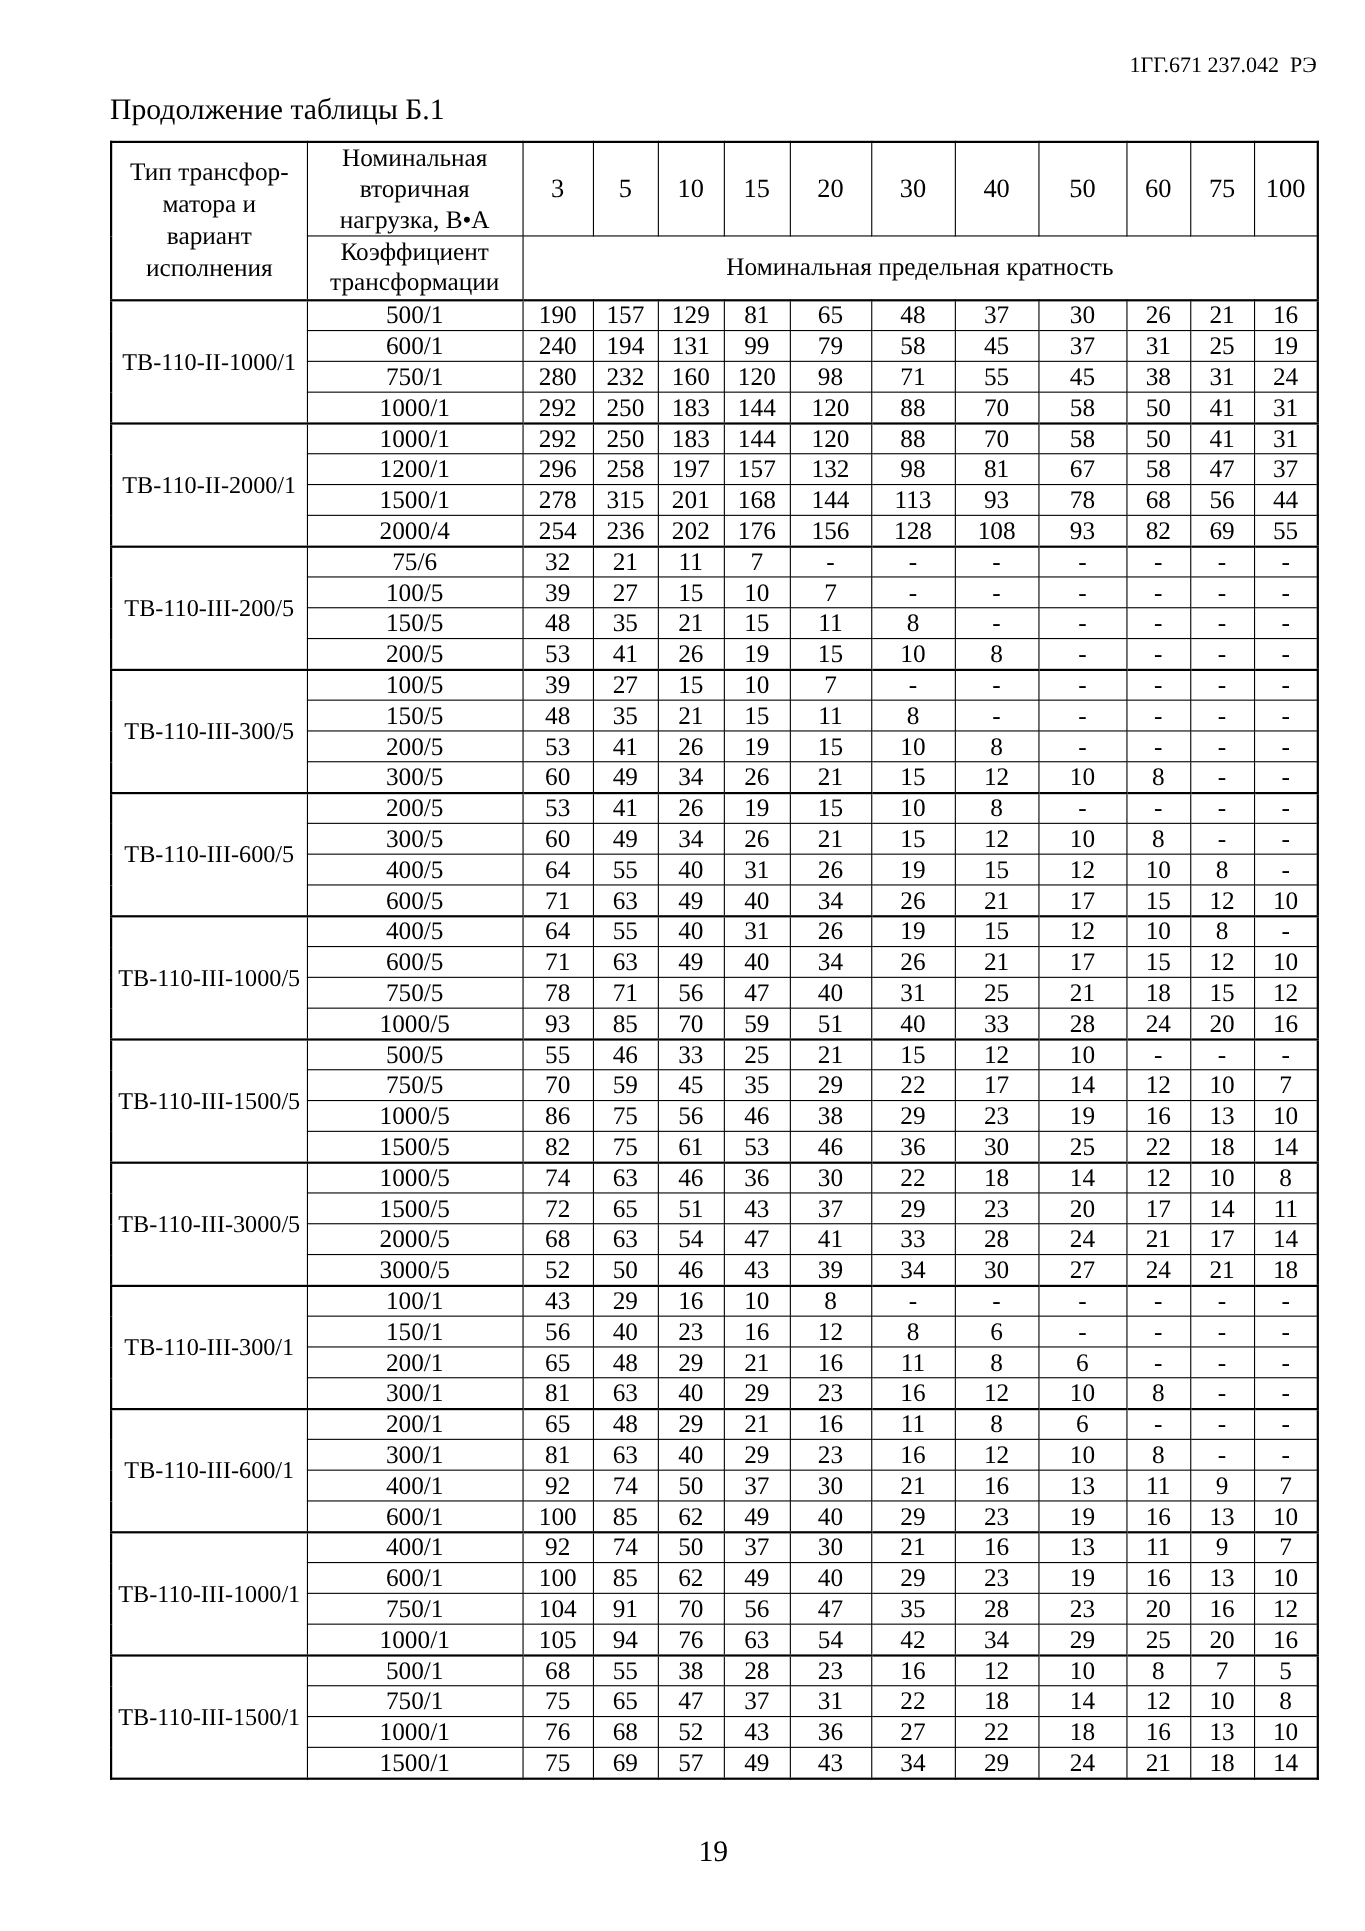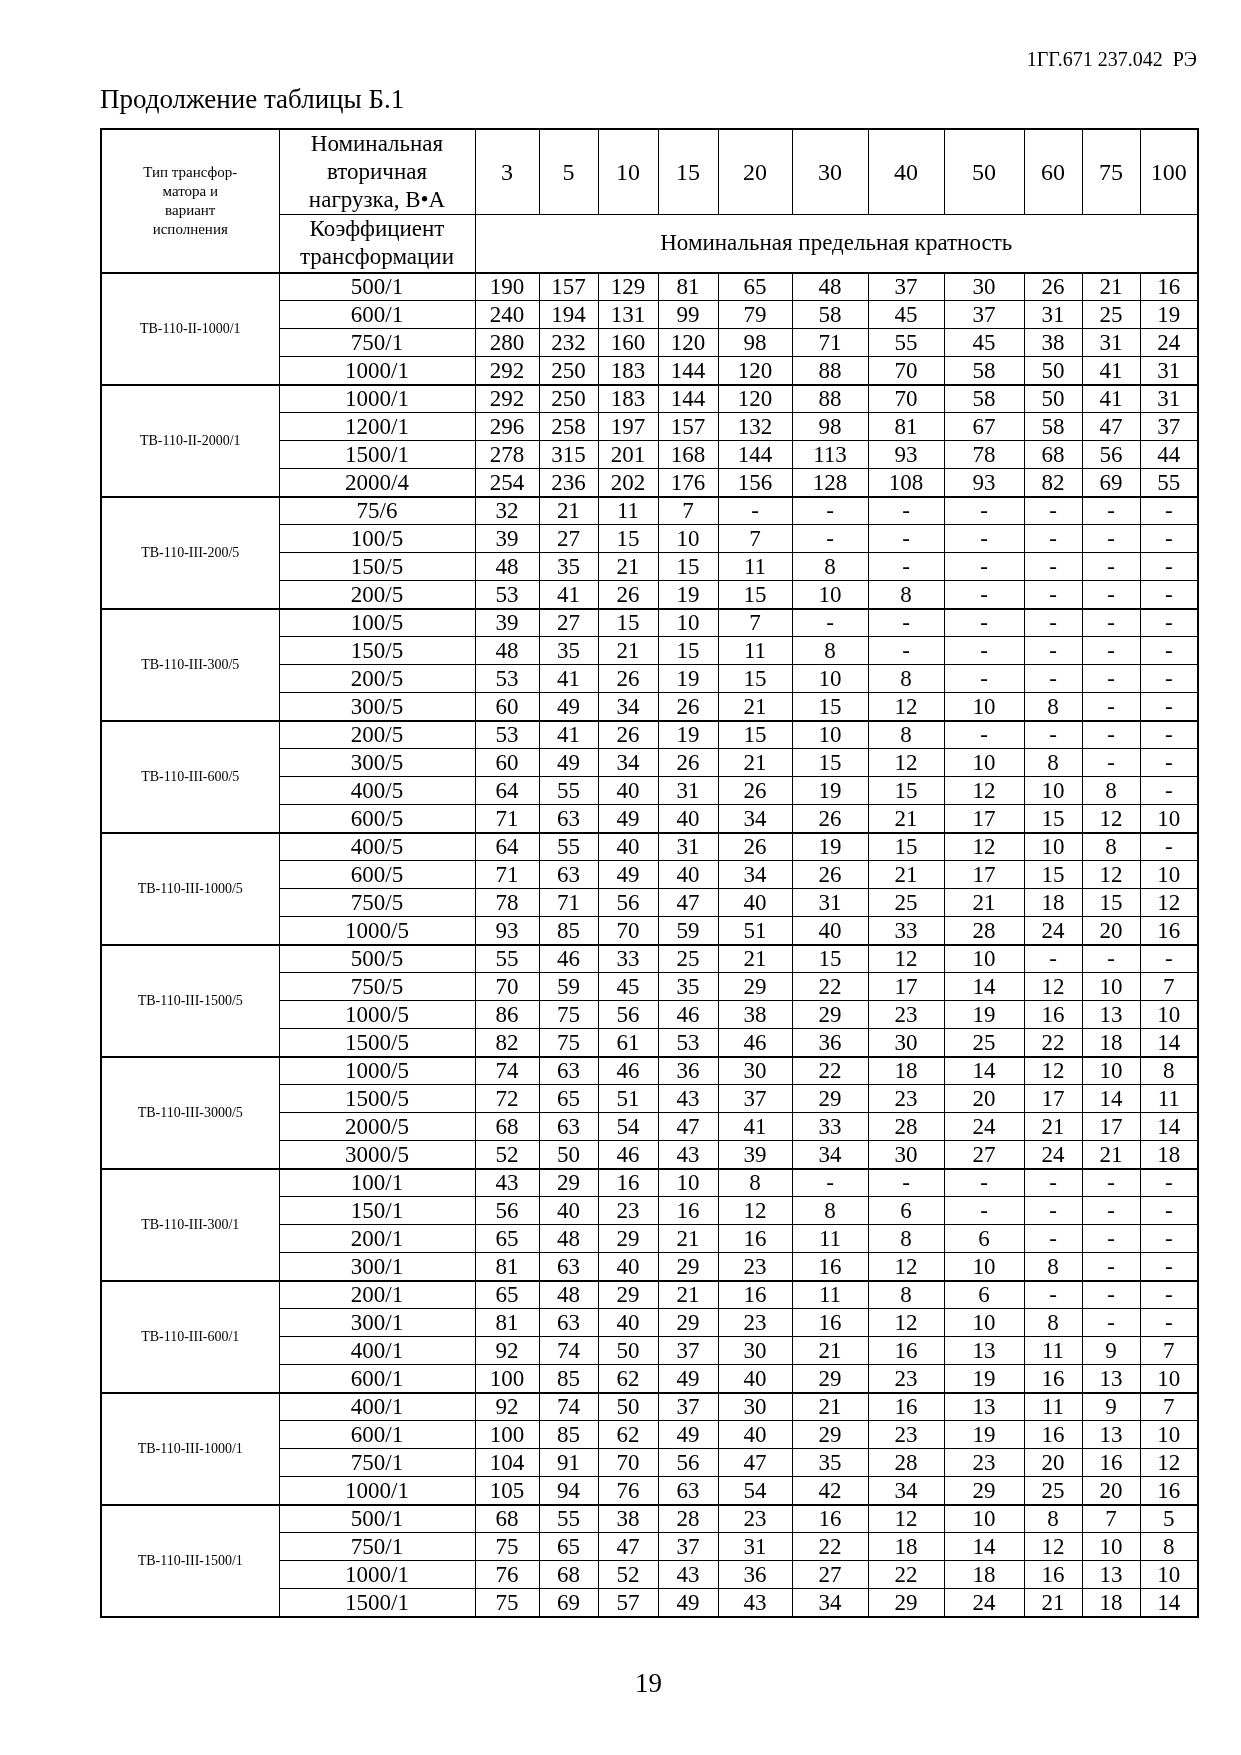--- a/index.html
+++ b/index.html
@@ -36,37 +36,37 @@
   .main th, .main td {
     border: 1px solid #000;
     text-align: center;
     vertical-align: middle;
     font-weight: normal;
     padding: 0;
   }
   thead tr.hrow1 th { height: 80px; }
   thead tr.hrow2 th { height: 58px; }
   th.type-h {
-    font-size: 15px;
+    font-size: 23px;
     line-height: 1.25;
     white-space: pre-line;
   }
   th.load-h, th.coef-h, th.span-h {
     font-size: 23px;
     line-height: 1.22;
     white-space: pre-line;
   }
   th.load-value { font-size: 24px; }
   tbody td {
     height: 28px;
     font-size: 23px;
     line-height: 1;
   }
   td.type-cell {
-    font-size: 14px;
+    font-size: 22px;
     white-space: nowrap;
     margin-top: 44px;
   }
   tbody tr.group-start td { border-top: 2px solid #000; }
   thead tr.hrow2 th { border-bottom: 2px solid #000; }
   .page-number {
     position: absolute;
     top: 1668px;
     left: 100px;
     width: 1097px;

